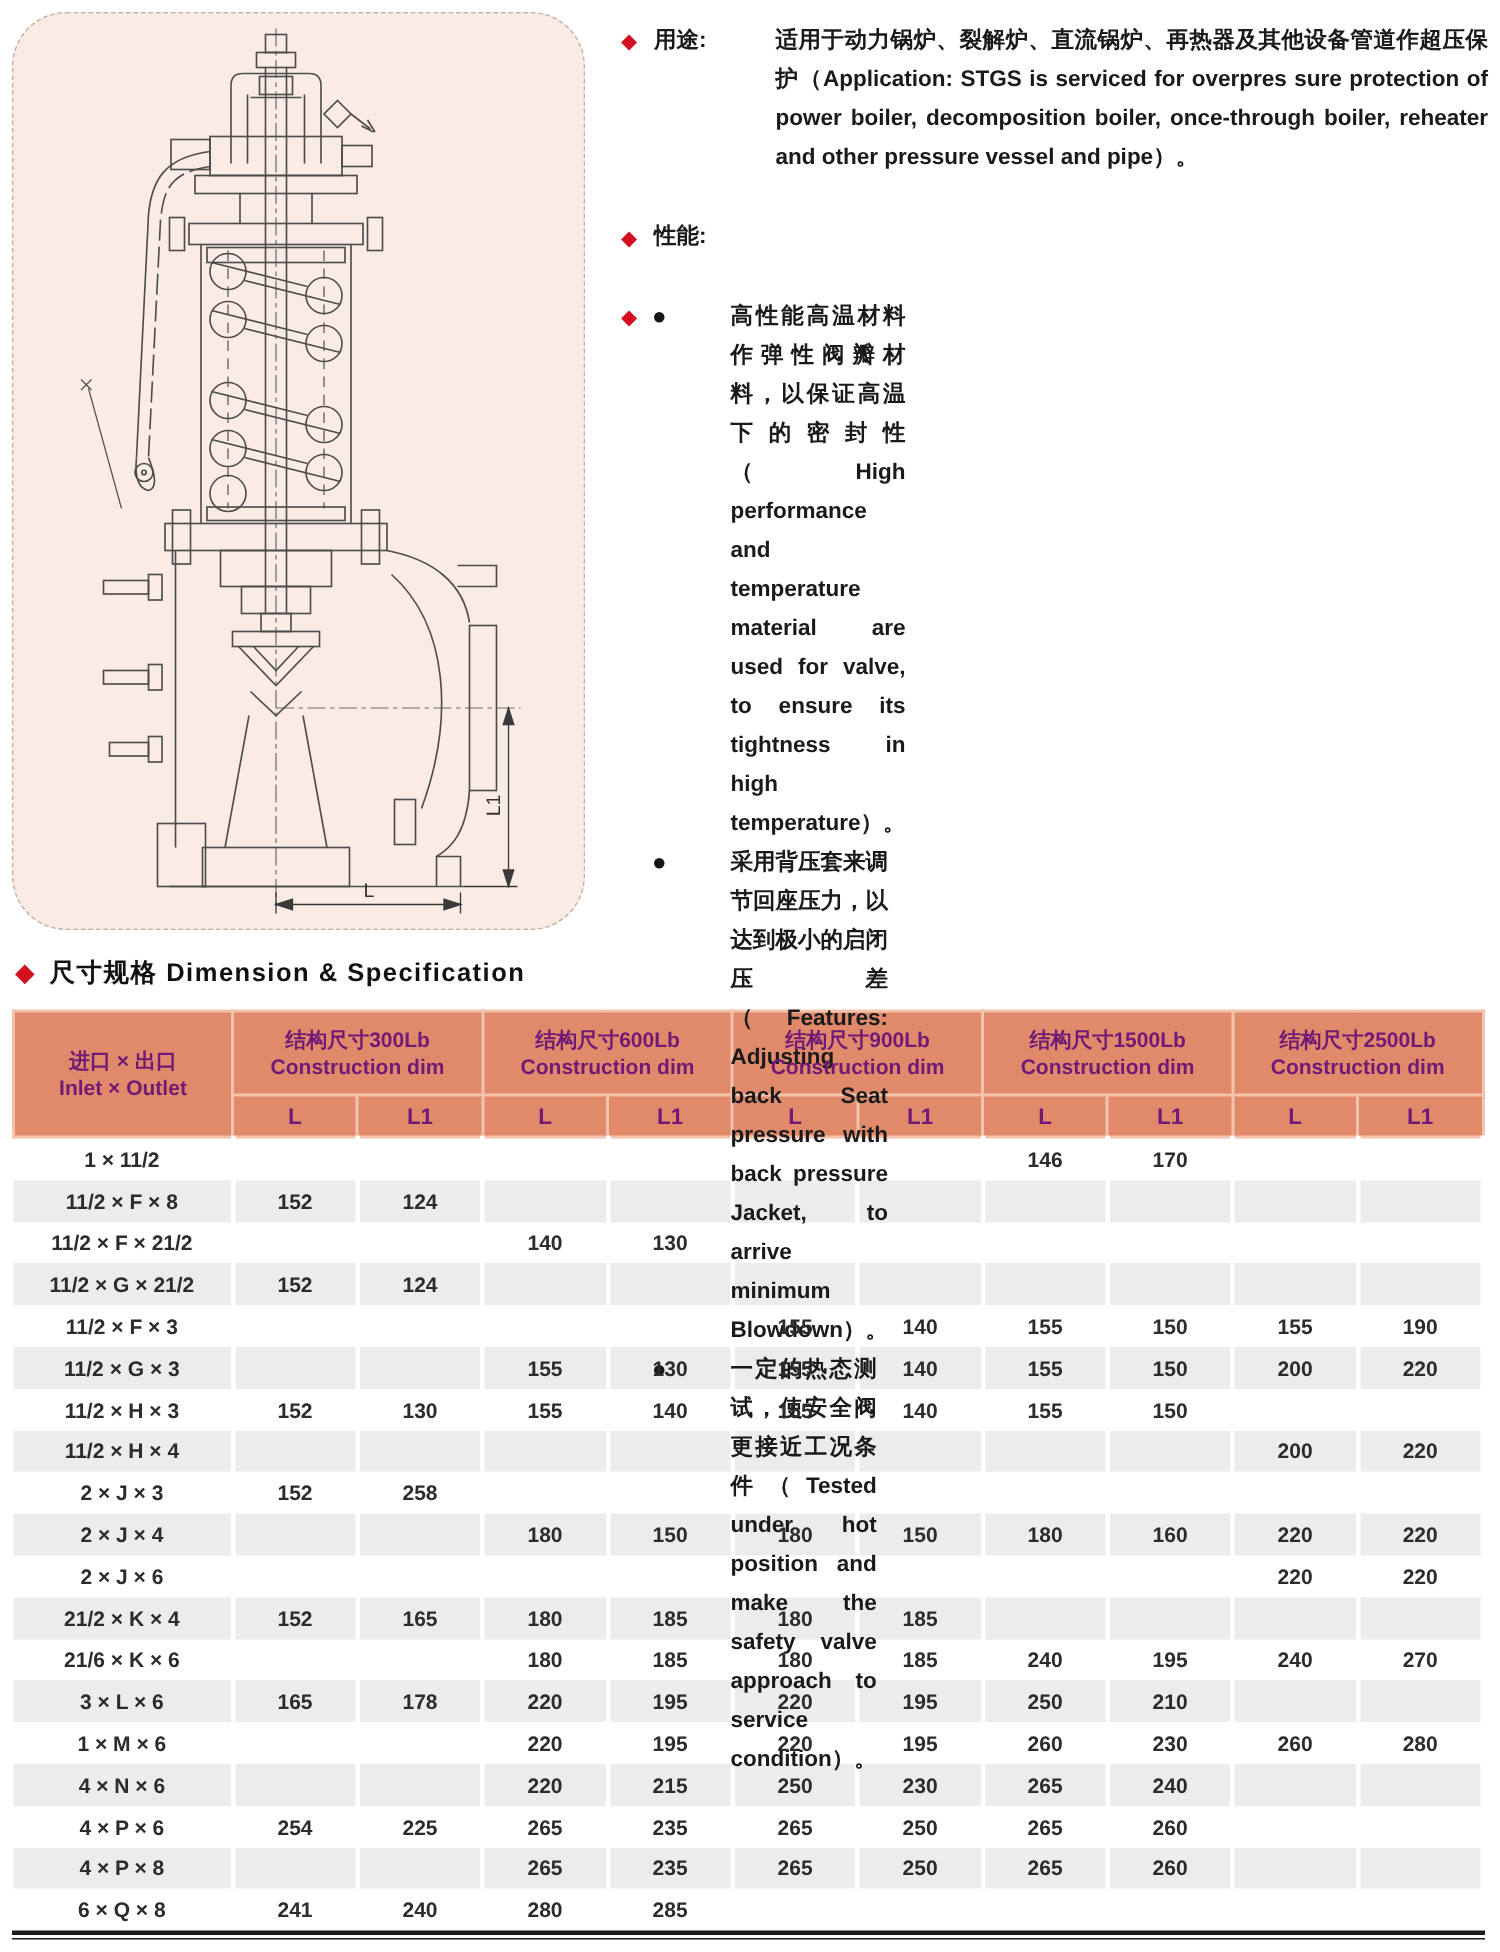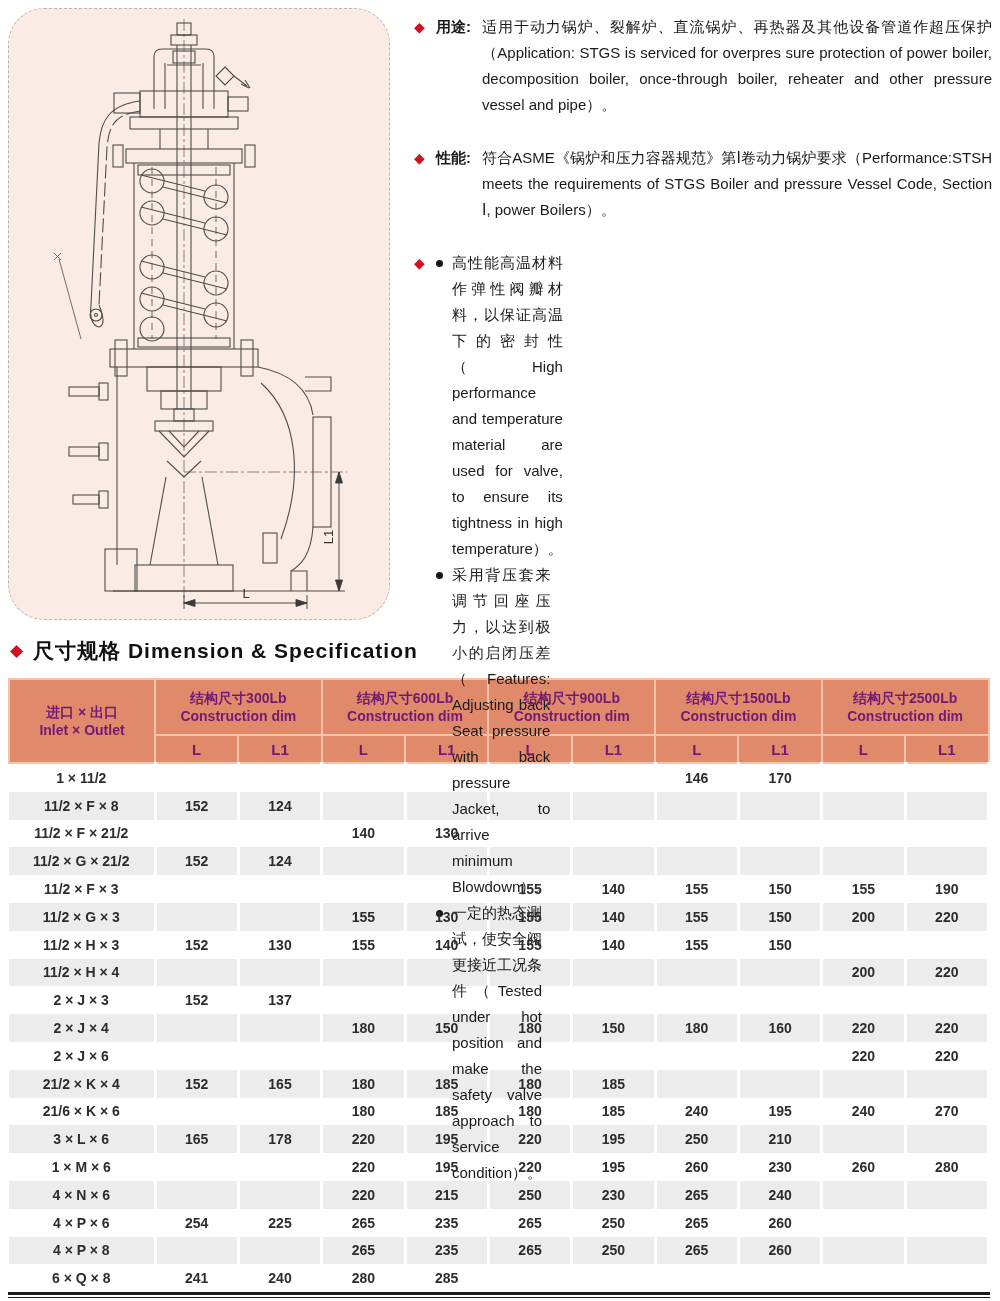--- a/index.html
+++ b/index.html
@@ -36,34 +36,34 @@
     line-height:26px;
     text-align:justify;
   }
   .diamond {
     color:var(--accent-red);
     font-size:14px;
     line-height:26px;
     text-align:left;
   }
   .block-label { font-weight:bold; white-space:nowrap; }
-  .block-text { font-weight:400; }
+  .block-text { font-weight:700;margin-left:35px; }
   .features-list { list-style:none; margin:0; padding:0; }
   .features-list li { display:grid; grid-template-columns:16px 1fr; }
   .dot {
     width:7px; height:7px; border-radius:50%;
     background:#161616; margin-top:10px;
   }
   
   .section-title-row {
     display:flex; align-items:center; gap:10px;
     margin:15px 0 13px 10px;
   }
   .section-title-row .diamond { font-size:17px; line-height:22px; }
-  .section-title { font-size:21px; font-weight:bold; letter-spacing:1px; color:#111; }
+  .section-title { font-size:17px; font-weight:bold; letter-spacing:1px; color:#111; }
   
   table {
     border-collapse:collapse; table-layout:fixed;
     width:982px; margin-left:8px;
     font-size:14px;
   }
   col.label-col { width:146px; }
   thead th {
     background:var(--table-header-bg);
     color:#701a75;
@@ -236,21 +236,20 @@
 
     <div class="info-block">
       <span class="diamond">◆</span>
       <span class="block-label">用途:</span>
       <span class="block-text">适用于动力锅炉、裂解炉、直流锅炉、再热器及其他设备管道作超压保护（Application: STGS is serviced for overpres sure protection of power boiler, decomposition boiler, once-through boiler, reheater and other pressure vessel and pipe）。</span>
     </div>
 
     <div class="info-block">
       <span class="diamond">◆</span>
       <span class="block-label">性能:</span>
-      <span class="block-text">符合ASME《锅炉和压力容器规范》第Ⅰ卷动力锅炉要求（Performance:STSH meets the requirements of STGS Boiler and pressure Vessel Code, Section Ⅰ, power Boilers）。</span>
     </div>
 
     <div class="info-block">
       <span class="diamond">◆</span>
       <ul class="features-list">
         <li>
           <span class="dot"></span>
           <span class="block-text">高性能高温材料作弹性阀瓣材料，以保证高温下的密封性（High performance and temperature material are used for valve, to ensure its tightness in high temperature）。</span>
         </li>
         <li>
@@ -427,21 +426,21 @@
         <td></td>
         <td></td>
         <td></td>
         <td></td>
         <td>200</td>
         <td>220</td>
       </tr>
       <tr>
         <th>2 × J × 3</th>
         <td>152</td>
-        <td>137</td>
+        <td>258</td>
         <td></td>
         <td></td>
         <td></td>
         <td></td>
         <td></td>
         <td></td>
         <td></td>
         <td></td>
       </tr>
       <tr class="shade">

